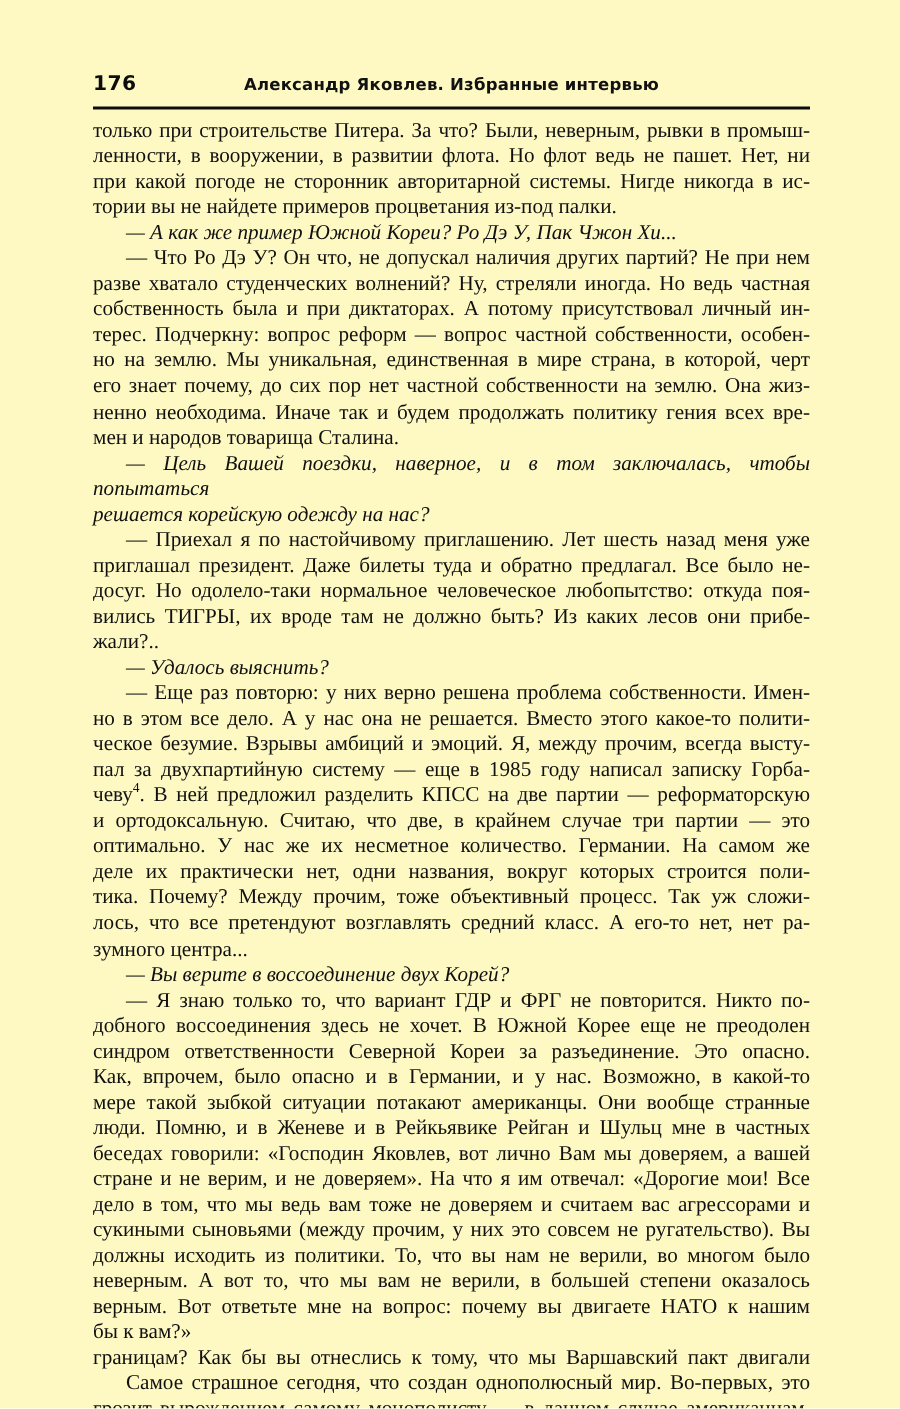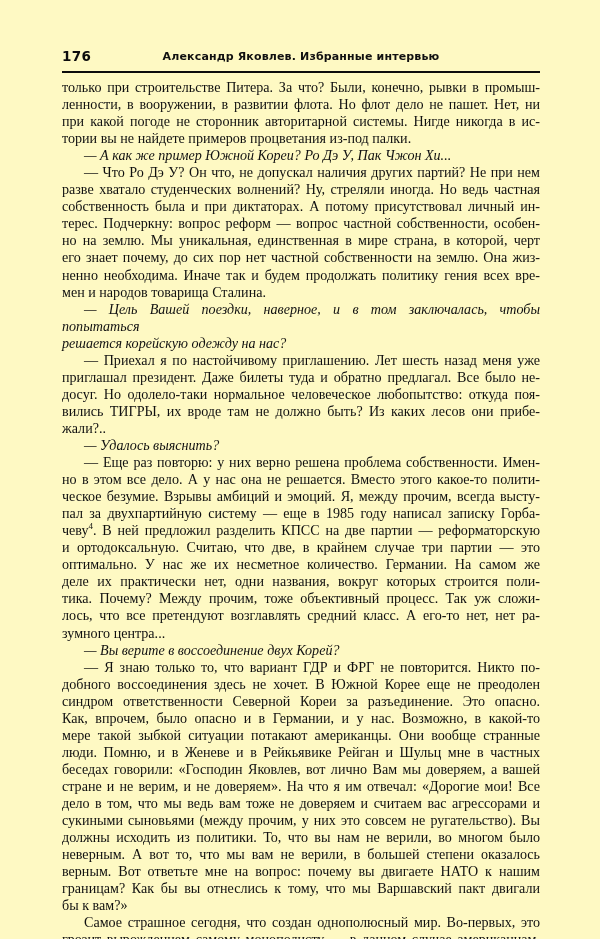--- a/index.html
+++ b/index.html
@@ -101,22 +101,22 @@
 
 <div class="page">
 
   <div class="runhead">
     <div class="runhead-number">176</div>
     <div class="runhead-title">Александр Яковлев. Избранные интервью</div>
   </div>
   <div class="runhead-rule"></div>
 
   <div class="column" id="text-column">
-      <div class="ln j">только при строительстве Питера. За что? Были, конечно, рывки в промыш-</div>
-      <div class="ln j">ленности, в вооружении, в развитии флота. Но флот дело не пашет. Нет, ни</div>
+      <div class="ln j">только при строительстве Питера. За что? Были, неверным, рывки в промыш-</div>
+      <div class="ln j">ленности, в вооружении, в развитии флота. Но флот ведь не пашет. Нет, ни</div>
       <div class="ln j">при какой погоде не сторонник авторитарной системы. Нигде никогда в ис-</div>
       <div class="ln last">тории вы не найдете примеров процветания из-под палки.</div>
       <div class="ln ital last"><span class="ind">&nbsp;</span>— А как же пример Южной Кореи? Ро Дэ У, Пак Чжон Хи...</div>
       <div class="ln j"><span class="ind">&nbsp;</span>— Что Ро Дэ У? Он что, не допускал наличия других партий? Не при нем</div>
       <div class="ln j">разве хватало студенческих волнений? Ну, стреляли иногда. Но ведь частная</div>
       <div class="ln j">собственность была и при диктаторах. А потому присутствовал личный ин-</div>
       <div class="ln j">терес. Подчеркну: вопрос реформ — вопрос частной собственности, особен-</div>
       <div class="ln j">но на землю. Мы уникальная, единственная в мире страна, в которой, черт</div>
       <div class="ln j">его знает почему, до сих пор нет частной собственности на землю. Она жиз-</div>
       <div class="ln j">ненно необходима. Иначе так и будем продолжать политику гения всех вре-</div>
@@ -147,19 +147,19 @@
       <div class="ln j">Как, впрочем, было опасно и в Германии, и у нас. Возможно, в какой-то</div>
       <div class="ln j">мере такой зыбкой ситуации потакают американцы. Они вообще странные</div>
       <div class="ln j">люди. Помню, и в Женеве и в Рейкьявике Рейган и Шульц мне в частных</div>
       <div class="ln j">беседах говорили: «Господин Яковлев, вот лично Вам мы доверяем, а вашей</div>
       <div class="ln j">стране и не верим, и не доверяем». На что я им отвечал: «Дорогие мои! Все</div>
       <div class="ln j">дело в том, что мы ведь вам тоже не доверяем и считаем вас агрессорами и</div>
       <div class="ln j">сукиными сыновьями (между прочим, у них это совсем не ругательство). Вы</div>
       <div class="ln j">должны исходить из политики. То, что вы нам не верили, во многом было</div>
       <div class="ln j">неверным. А вот то, что мы вам не верили, в большей степени оказалось</div>
       <div class="ln j">верным. Вот ответьте мне на вопрос: почему вы двигаете НАТО к нашим</div>
+      <div class="ln last">бы к вам?»</div>
       <div class="ln j">границам? Как бы вы отнеслись к тому, что мы Варшавский пакт двигали</div>
-      <div class="ln last">бы к вам?»</div>
       <div class="ln j"><span class="ind">&nbsp;</span>Самое страшное сегодня, что создан однополюсный мир. Во-первых, это</div>
       <div class="ln j">грозит вырождением самому монополисту — в данном случае американцам.</div>
     </div>
 
 </div>
 
 </body></html>

